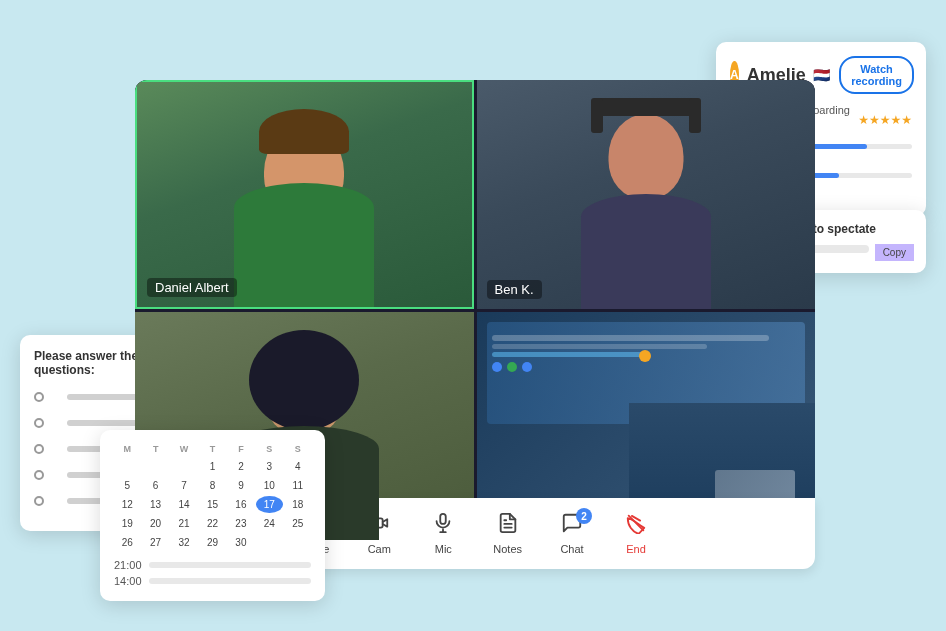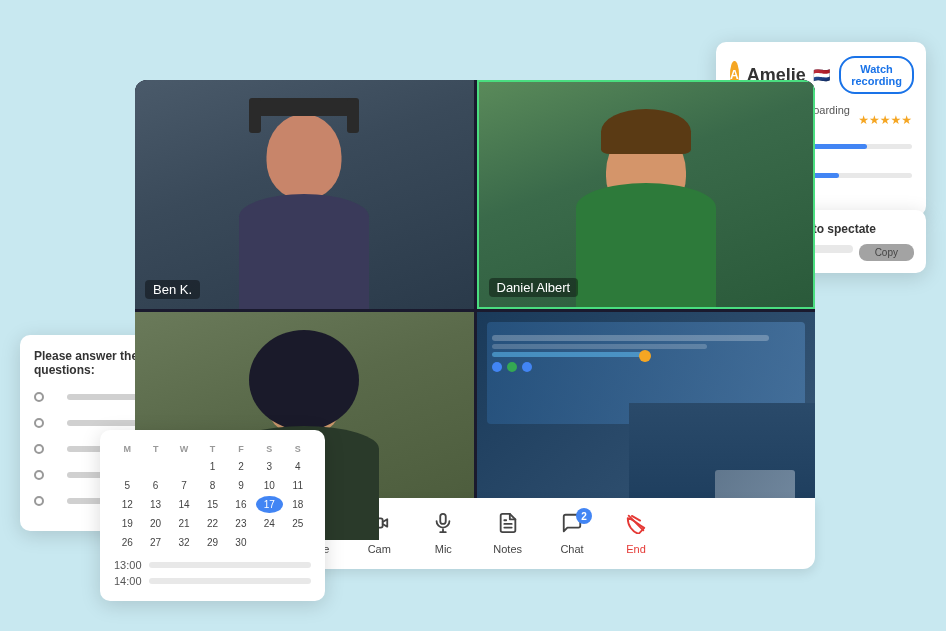--- a/index.html
+++ b/index.html
@@ -249,25 +249,25 @@
 
     .invite-input-bar {
       height: 8px;
       background: #e8e8e8;
       border-radius: 4px;
       margin-bottom: 8px;
     }
 
     .copy-btn {
       float: right;
-      background: #a3a3a3;
+      background: #c4b5fd;
       border: none;
       font-size: 10px;
-      padding: 3px 16px;
-      border-radius: 8px;
+      padding: 3px 8px;
+      border-radius: 0;
       cursor: pointer;
       color: #444;
     }
 
     
     .survey-panel {
       position: absolute;
       top: 335px;
       left: 20px;
       width: 195px;
@@ -524,53 +524,53 @@
     <span class="cal-day">25</span>
     <span class="cal-day">26</span>
     <span class="cal-day">27</span>
     <span class="cal-day">32</span>
     <span class="cal-day">29</span>
     <span class="cal-day">30</span>
   </div>
 
   <div style="margin-top:8px;">
     <div class="time-row">
-      <span class="time-label">13:00</span>
+      <span class="time-label">21:00</span>
       <div class="slot-bar"></div>
     </div>
     <div class="time-row" style="margin-top:4px;">
       <span class="time-label">14:00</span>
       <div class="slot-bar"></div>
     </div>
 
   </div>
 </div>
 
 <div class="video-container">
+
+  <div class="video-cell video-cell-top-left">
+    <div style="width:100%;height:100%;background:linear-gradient(160deg,#5a8a5a 0%,#3a6a4a 40%,#2a5a3a 100%);position:relative;">
+
+      <div style="position:absolute;top:20%;left:50%;transform:translateX(-50%);width:80px;height:90px;background:#d4956a;border-radius:50% 50% 45% 45%;"></div>
+      <div style="position:absolute;top:12%;left:50%;transform:translateX(-50%);width:90px;height:45px;background:#5a3a14;border-radius:50% 50% 10% 10%;"></div>
+
+      <div style="position:absolute;bottom:0;left:50%;transform:translateX(-50%);width:140px;height:55%;background:#2d7a3a;border-radius:50% 50% 0 0 / 20% 20% 0 0;"></div>
+    </div>
+    <div class="video-label">Daniel Albert</div>
+  </div>
 
   <div class="video-cell">
     <div style="width:100%;height:100%;background:linear-gradient(160deg,#4a5a6a 0%,#3a4a5a 40%,#2a3a4a 100%);position:relative;">
       <div style="position:absolute;top:15%;left:50%;transform:translateX(-50%);width:75px;height:85px;background:#c8856a;border-radius:50% 50% 45% 45%;"></div>
       <div style="position:absolute;top:8%;left:50%;transform:translateX(-50%);width:110px;height:18px;background:#2a2a2a;border-radius:8px;"></div>
       <div style="position:absolute;top:8%;left:calc(50% - 55px);width:12px;height:35px;background:#2a2a2a;border-radius:3px;"></div>
       <div style="position:absolute;top:8%;left:calc(50% + 43px);width:12px;height:35px;background:#2a2a2a;border-radius:3px;"></div>
       <div style="position:absolute;bottom:0;left:50%;transform:translateX(-50%);width:130px;height:50%;background:#3a3a5a;border-radius:50% 50% 0 0 / 20% 20% 0 0;"></div>
     </div>
     <div class="video-label">Ben K.</div>
-  </div>
-
-  <div class="video-cell video-cell-top-left">
-    <div style="width:100%;height:100%;background:linear-gradient(160deg,#5a8a5a 0%,#3a6a4a 40%,#2a5a3a 100%);position:relative;">
-
-      <div style="position:absolute;top:20%;left:50%;transform:translateX(-50%);width:80px;height:90px;background:#d4956a;border-radius:50% 50% 45% 45%;"></div>
-      <div style="position:absolute;top:12%;left:50%;transform:translateX(-50%);width:90px;height:45px;background:#5a3a14;border-radius:50% 50% 10% 10%;"></div>
-
-      <div style="position:absolute;bottom:0;left:50%;transform:translateX(-50%);width:140px;height:55%;background:#2d7a3a;border-radius:50% 50% 0 0 / 20% 20% 0 0;"></div>
-    </div>
-    <div class="video-label">Daniel Albert</div>
   </div>
 
   <div class="video-cell">
     <div style="width:100%;height:100%;background:linear-gradient(160deg,#6a7a5a 0%,#5a6a4a 40%,#4a5a3a 100%);position:relative;">
       <div style="position:absolute;top:15%;left:50%;transform:translateX(-50%);width:80px;height:90px;background:#c8956a;border-radius:50% 50% 45% 45%;"></div>
       <div style="position:absolute;top:8%;left:50%;transform:translateX(-50%);width:110px;height:100px;background:#1a1a2a;border-radius:50%;z-index:1;"></div>
       <div style="position:absolute;bottom:0;left:50%;transform:translateX(-50%);width:150px;height:50%;background:#2a3a2a;border-radius:50% 50% 0 0 / 20% 20% 0 0;z-index:2;"></div>
     </div>
   </div>
 

